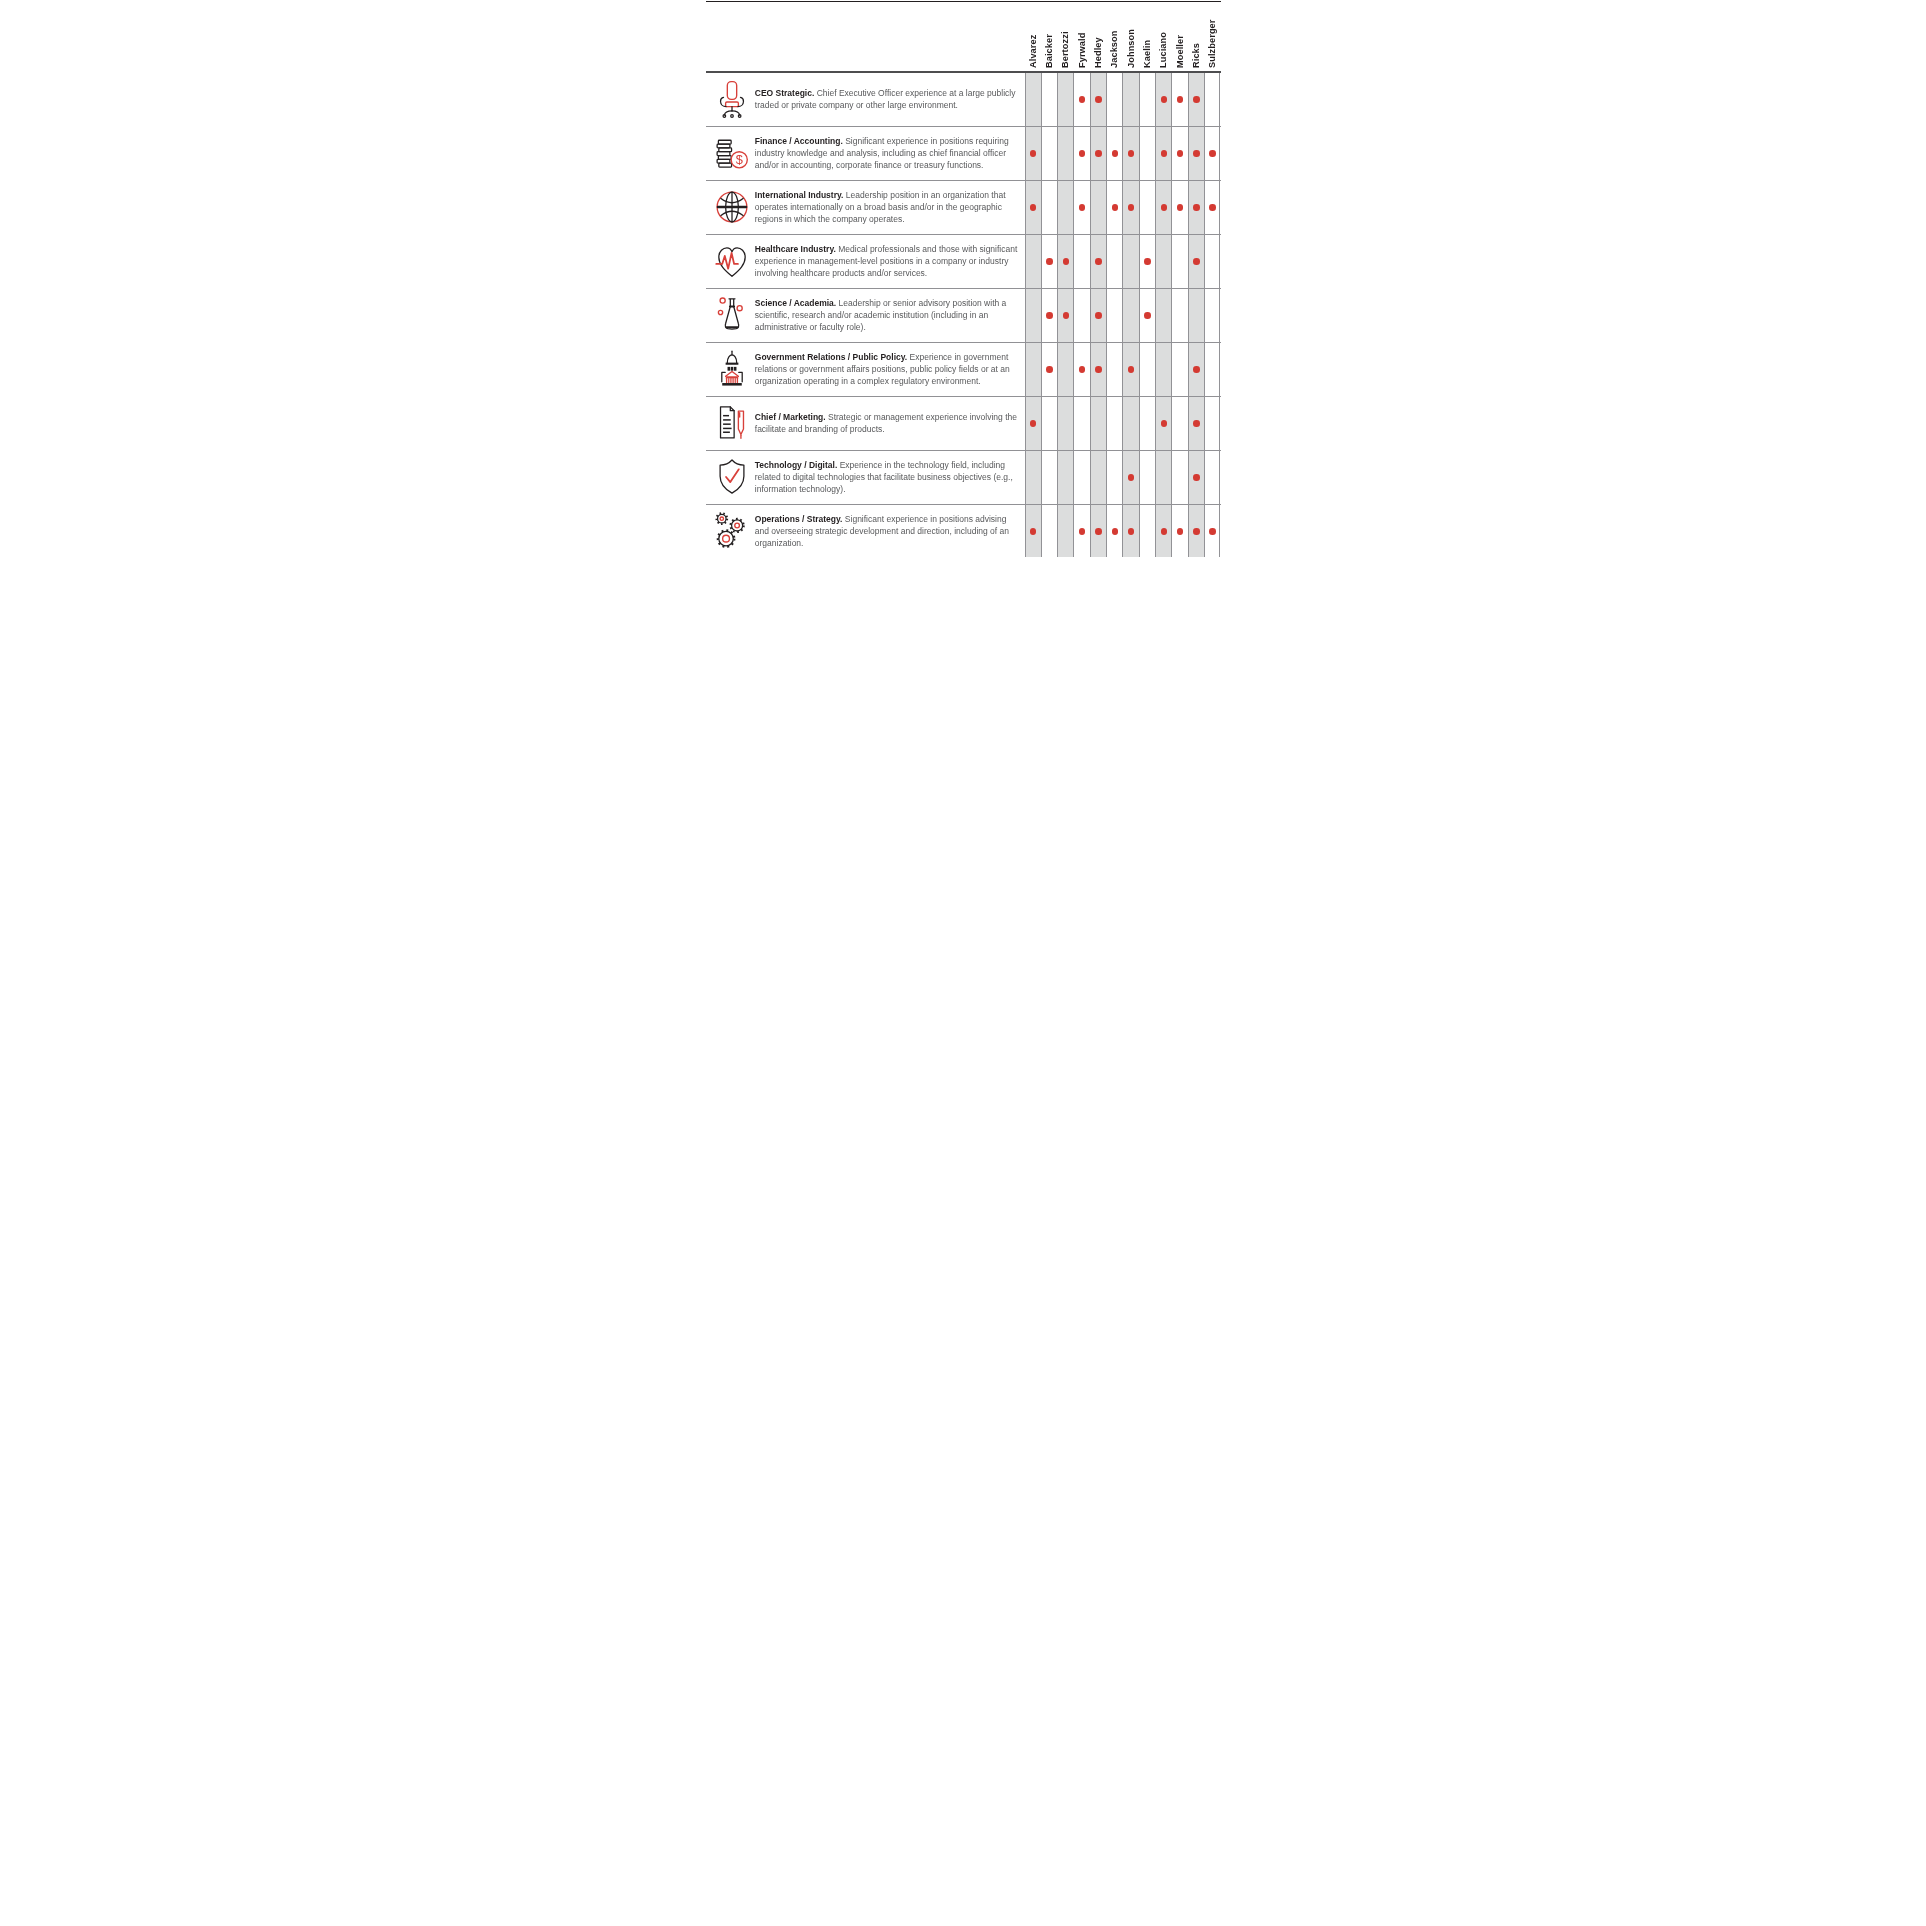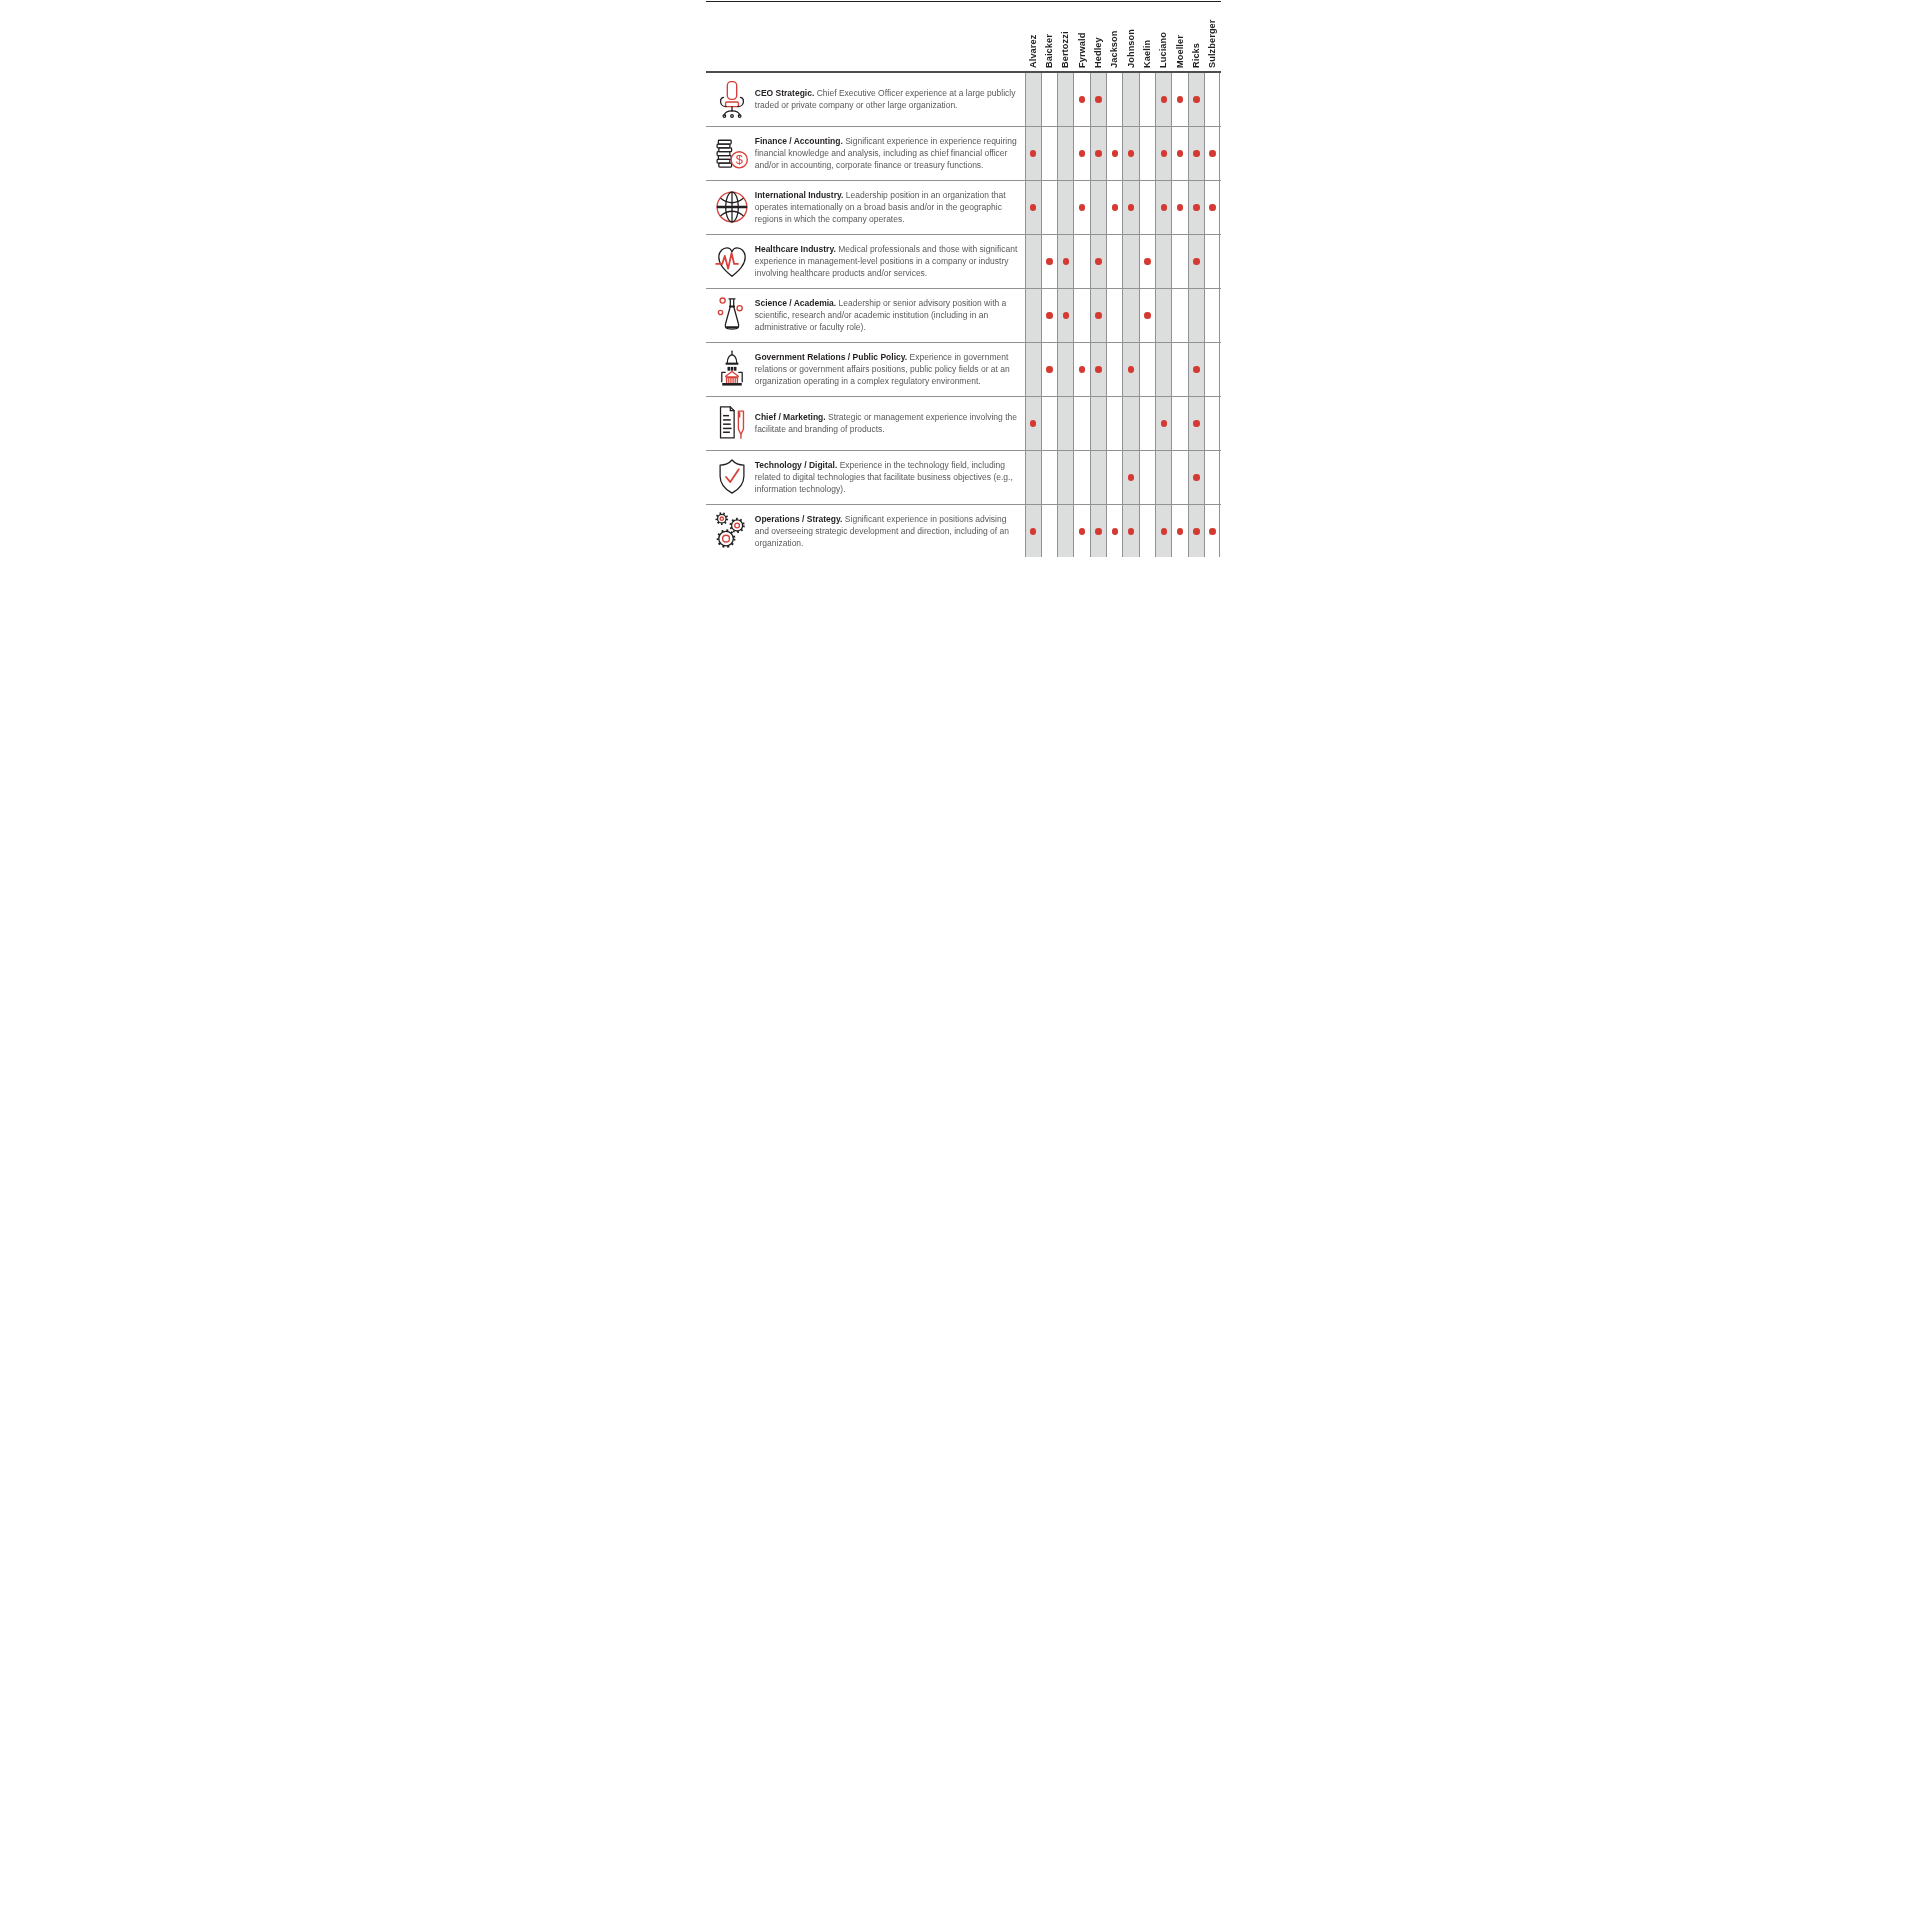--- a/index.html
+++ b/index.html
@@ -98,21 +98,21 @@
     <path class="k" d="M20,40 c-5,1 -7,4 -7,9 c0,9 7,13 13,13"></path>
     <path class="k" d="M60,40 c5,1 7,4 7,9 c0,9 -7,13 -13,13"></path>
     <path class="k" d="M40,62 v10"></path>
     <path class="k" d="M40,72 c-10,0 -17,4 -18,10"></path>
     <path class="k" d="M40,72 c10,0 17,4 18,10"></path>
     <circle class="k" cx="22" cy="84" r="3"></circle>
     <circle class="k" cx="40" cy="84" r="3"></circle>
     <circle class="k" cx="58" cy="84" r="3"></circle>
   </svg>
 </div>
-          <div class="row-text"><b>CEO Strategic.</b><span> Chief Executive Officer experience at a large publicly traded or private company or other large organization.</span></div>
+          <div class="row-text"><b>CEO Strategic.</b><span> Chief Executive Officer experience at a large publicly traded or private company or other large environment.</span></div>
         </div>
         <div class="row-cells">
           <div class="cell shaded"></div>
           <div class="cell"></div>
           <div class="cell shaded"></div>
           <div class="cell">
             <div class="dot"></div>
           </div>
           <div class="cell shaded">
             <div class="dot"></div>
@@ -140,21 +140,21 @@
     <rect class="k" x="5" y="23" width="30" height="9" rx="2"></rect>
     <rect class="k" x="9" y="32" width="30" height="9" rx="2"></rect>
     <rect class="k" x="5" y="41" width="30" height="9" rx="2"></rect>
     <rect class="k" x="8" y="50" width="30" height="9" rx="2"></rect>
     <rect class="k" x="5" y="59" width="30" height="9" rx="2"></rect>
     <rect class="k" x="9" y="68" width="30" height="9" rx="2"></rect>
     <circle class="r" cx="57" cy="60" r="19"></circle>
     <text class="dollar" x="57" y="71">$</text>
   </svg>
 </div>
-          <div class="row-text"><b>Finance / Accounting.</b><span> Significant experience in experience requiring financial knowledge and analysis, including as chief financial officer and/or in accounting, corporate finance or treasury functions.</span></div>
+          <div class="row-text"><b>Finance / Accounting.</b><span> Significant experience in positions requiring industry knowledge and analysis, including as chief financial officer and/or in accounting, corporate finance or treasury functions.</span></div>
         </div>
         <div class="row-cells">
           <div class="cell shaded">
             <div class="dot"></div>
           </div>
           <div class="cell"></div>
           <div class="cell shaded"></div>
           <div class="cell">
             <div class="dot"></div>
           </div>

